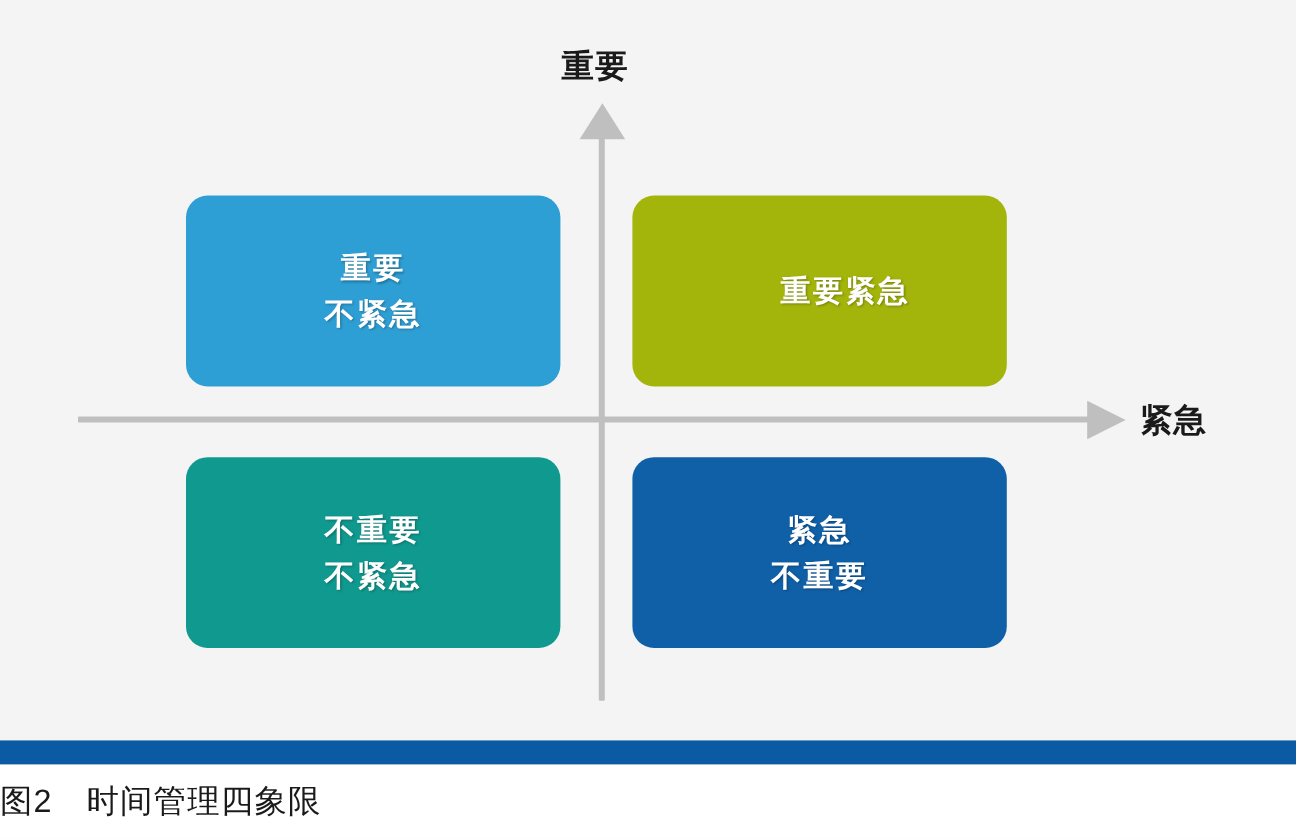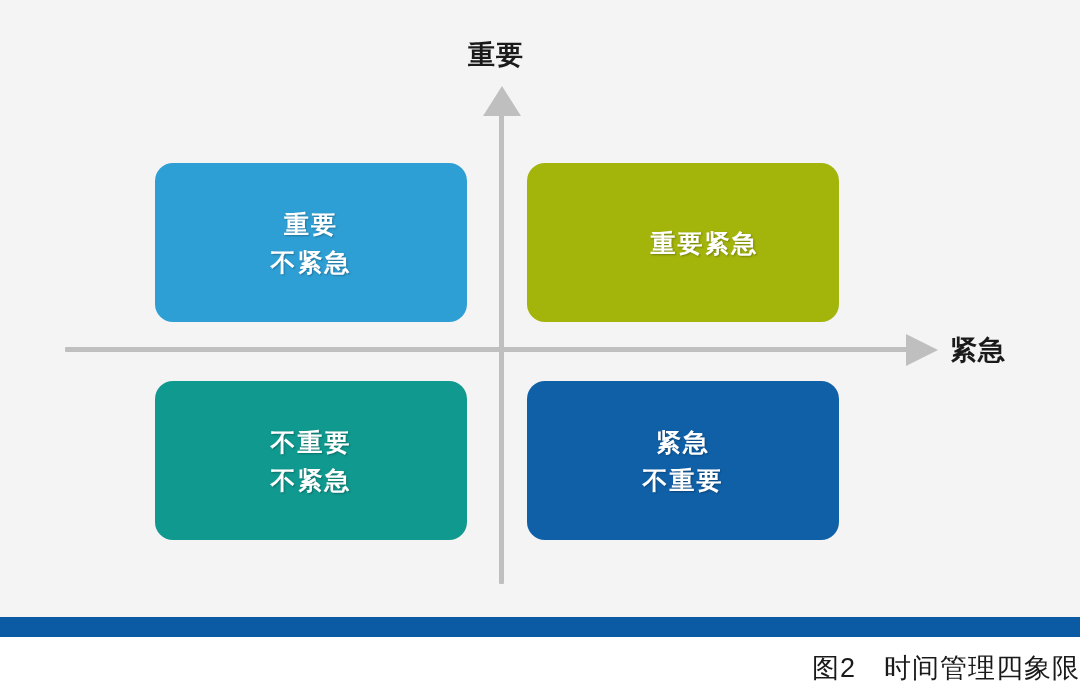--- a/index.html
+++ b/index.html
@@ -141,21 +141,21 @@
     top: 617px;
     width: 1080px;
     height: 20px;
     background: #0a5ba4;
   }
   .figure-caption {
     position: absolute;
     left: 0;
     top: 650px;
     width: 1080px;
-    text-align: right;
+    text-align: left;
     font-size: 27px;
     color: #1a1a1a;
     letter-spacing: 1px;
     white-space: pre;
   }
 </style>
 </head>
 <body>
 
 <div id="figure-root">

